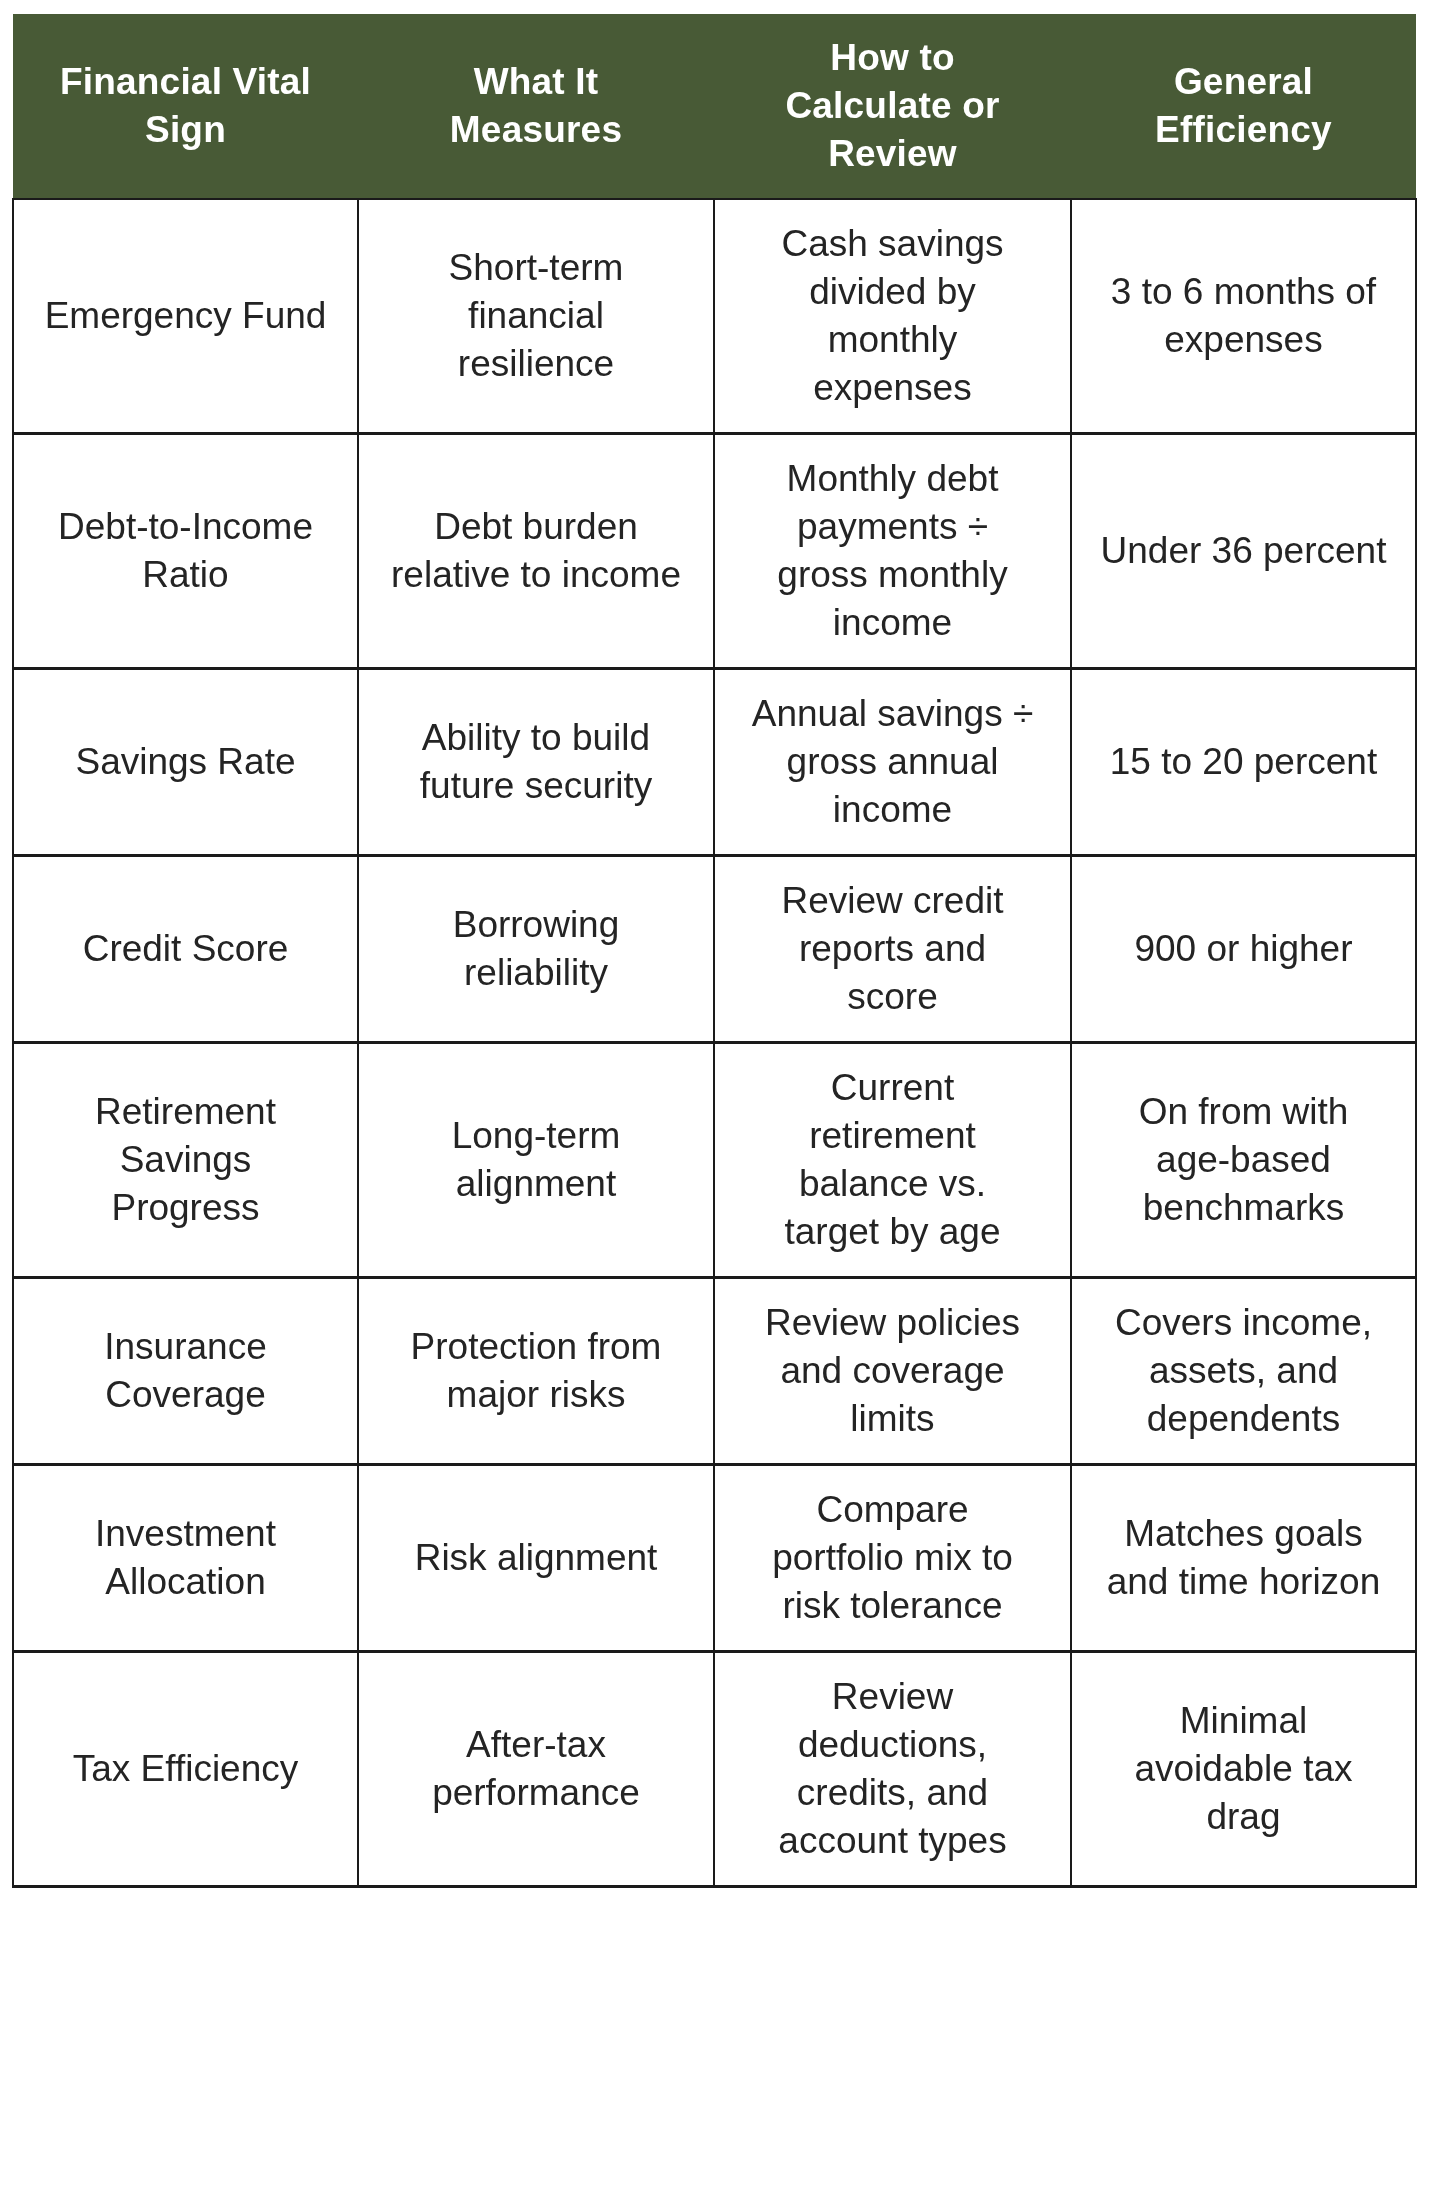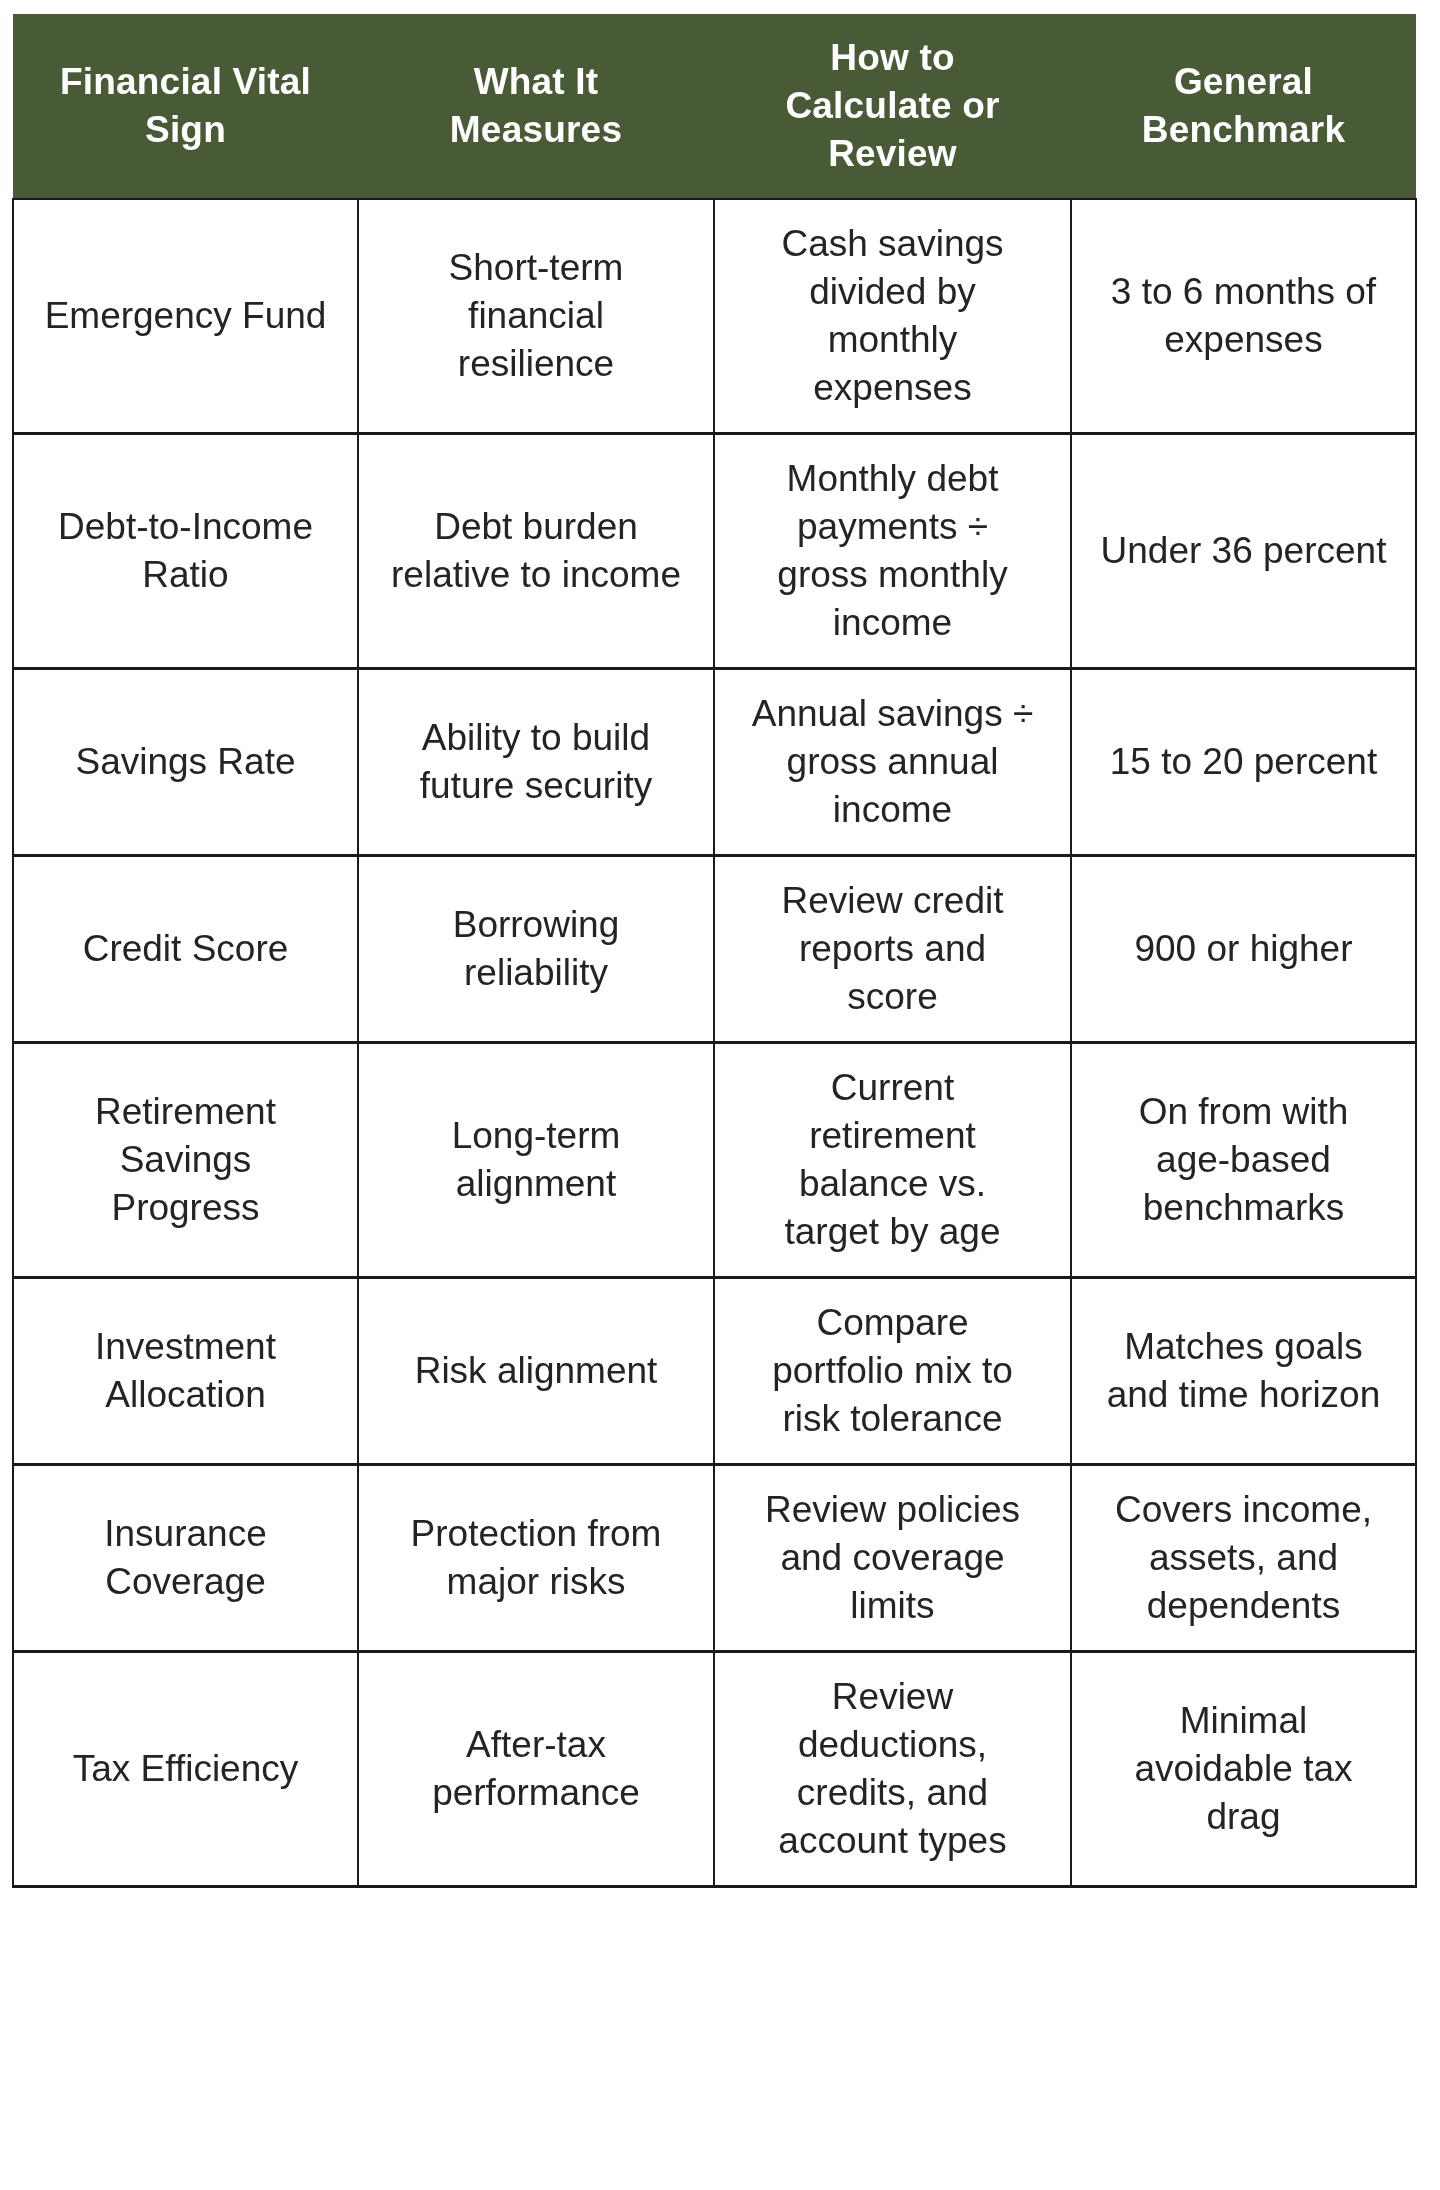--- a/index.html
+++ b/index.html
@@ -76,21 +76,21 @@
     <thead>
       <tr>
           <th>Financial Vital
 Sign</th>
           <th>What It
 Measures</th>
           <th>How to
 Calculate or
 Review</th>
           <th>General
-Benchmark</th>
+Efficiency</th>
         </tr>
     </thead>
     <tbody>
         <tr>
           <td>Emergency Fund</td>
           <td>Short-term
 financial
 resilience</td>
           <td>Cash savings
 divided by
@@ -136,40 +136,40 @@
 alignment</td>
           <td>Current
 retirement
 balance vs.
 target by age</td>
           <td>On from with
 age-based
 benchmarks</td>
         </tr>
         <tr>
-          <td>Investment
-Allocation</td>
-          <td>Risk alignment</td>
-          <td>Compare
-portfolio mix to
-risk tolerance</td>
-          <td>Matches goals
-and time horizon</td>
-        </tr>
-        <tr>
           <td>Insurance
 Coverage</td>
           <td>Protection from
 major risks</td>
           <td>Review policies
 and coverage
 limits</td>
           <td>Covers income,
 assets, and
 dependents</td>
+        </tr>
+        <tr>
+          <td>Investment
+Allocation</td>
+          <td>Risk alignment</td>
+          <td>Compare
+portfolio mix to
+risk tolerance</td>
+          <td>Matches goals
+and time horizon</td>
         </tr>
         <tr>
           <td>Tax Efficiency</td>
           <td>After-tax
 performance</td>
           <td>Review
 deductions,
 credits, and
 account types</td>
           <td>Minimal

